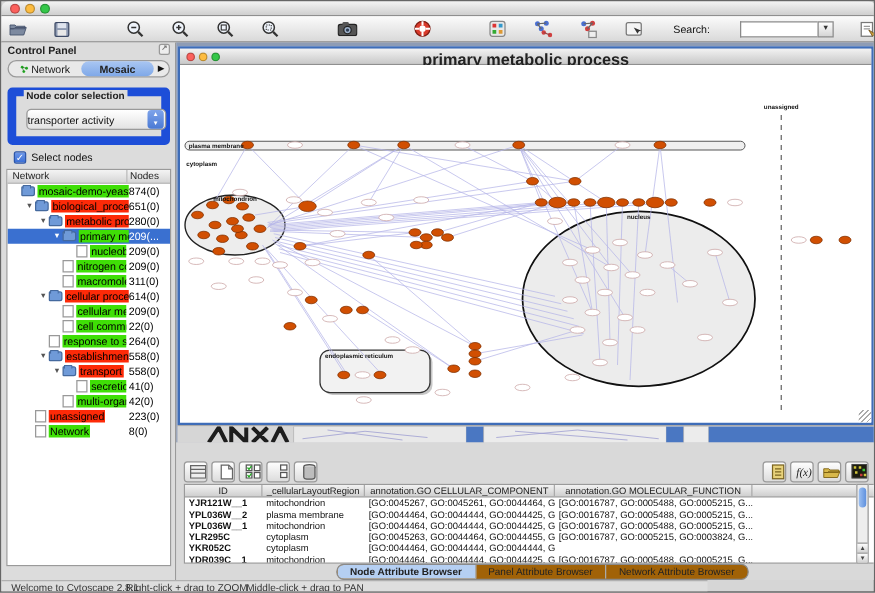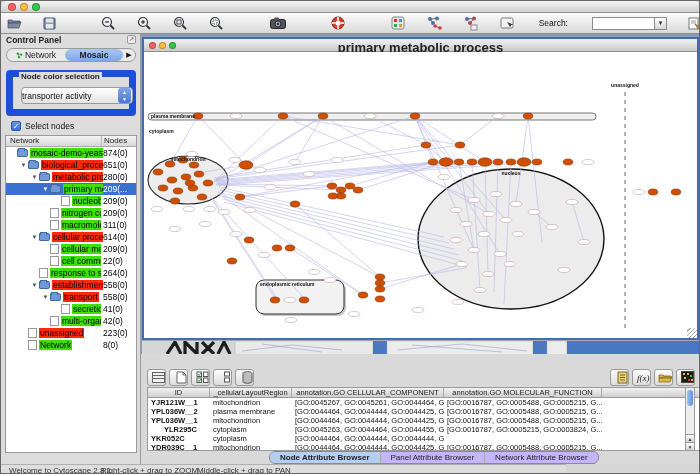--- a/index.html
+++ b/index.html
@@ -116,21 +116,21 @@
   .dt-row{display:flex;height:9px;font-size:7.5px;color:#111;align-items:center;}
   .dt-row div{overflow:hidden;white-space:nowrap;padding-left:3px;}
   .dt-row div:first-child{font-weight:bold;}
   .vscroll{position:absolute;right:6px;top:33px;width:10px;height:64px;border:1px solid #9a9a9a;
     background:#eee;}
   .vthumb{position:absolute;left:1px;top:2px;width:6px;height:16px;border-radius:3px;
     background:linear-gradient(90deg,#9cc0f2,#5e90de);}
   .varrow{position:absolute;left:0;width:8px;height:8px;background:linear-gradient(#fdfdfd,#d2d2d2);
     border-top:1px solid #999;font-size:5px;text-align:center;line-height:8px;color:#444;}
   .seg-tabs{position:absolute;left:128px;top:97px;height:13px;display:flex;
-    border:1px solid #8a8a8a;border-radius:6px;background:#c4b5fd;overflow:hidden;font-size:8px;}
+    border:1px solid #8a8a8a;border-radius:6px;background:#a16207;overflow:hidden;font-size:8px;}
   .seg{padding:0 10px;line-height:12px;color:#222;border-right:1px solid #aaa;}
   .seg:last-child{border-right:none;}
   .seg.sel{background:#b5cff2;font-weight:bold;}
 
   
   .statusbar{position:absolute;left:0;top:463px;width:565px;height:11px;background:#dedede;
     border-top:1px solid #b0b0b0;font-size:8px;color:#333;}
   .statusbar span{position:absolute;top:1px;}
 </style>
 </head>
@@ -704,21 +704,21 @@
             <div style="width: 152px;">[GO:0044464, GO:0044444, GO:0044425, G...</div>
             <div style="width: 158px;">[GO:0016787, GO:0005488, GO:0005215, G...</div>
           </div>
           <div class="dt-row">
             <div style="width: 62px;">YPL036W__1</div>
             <div style="width: 82px;">mitochondrion</div>
             <div style="width: 152px;">[GO:0044464, GO:0044444, GO:0044425, G...</div>
             <div style="width: 158px;">[GO:0016787, GO:0005488, GO:0005215, G...</div>
           </div>
           <div class="dt-row">
-            <div style="width: 62px; text-align: center;">YLR295C</div>
+            <div style="width: 62px;">YLR295C</div>
             <div style="width: 82px;">cytoplasm</div>
             <div style="width: 152px;">[GO:0045263, GO:0044464, GO:0044455, G...</div>
             <div style="width: 158px;">[GO:0016787, GO:0005215, GO:0003824, G...</div>
           </div>
           <div class="dt-row">
             <div style="width: 62px;">YKR052C</div>
             <div style="width: 82px;">cytoplasm</div>
             <div style="width: 152px;">[GO:0044464, GO:0044444, GO:0044444, G...</div>
           </div>
           <div class="dt-row">

